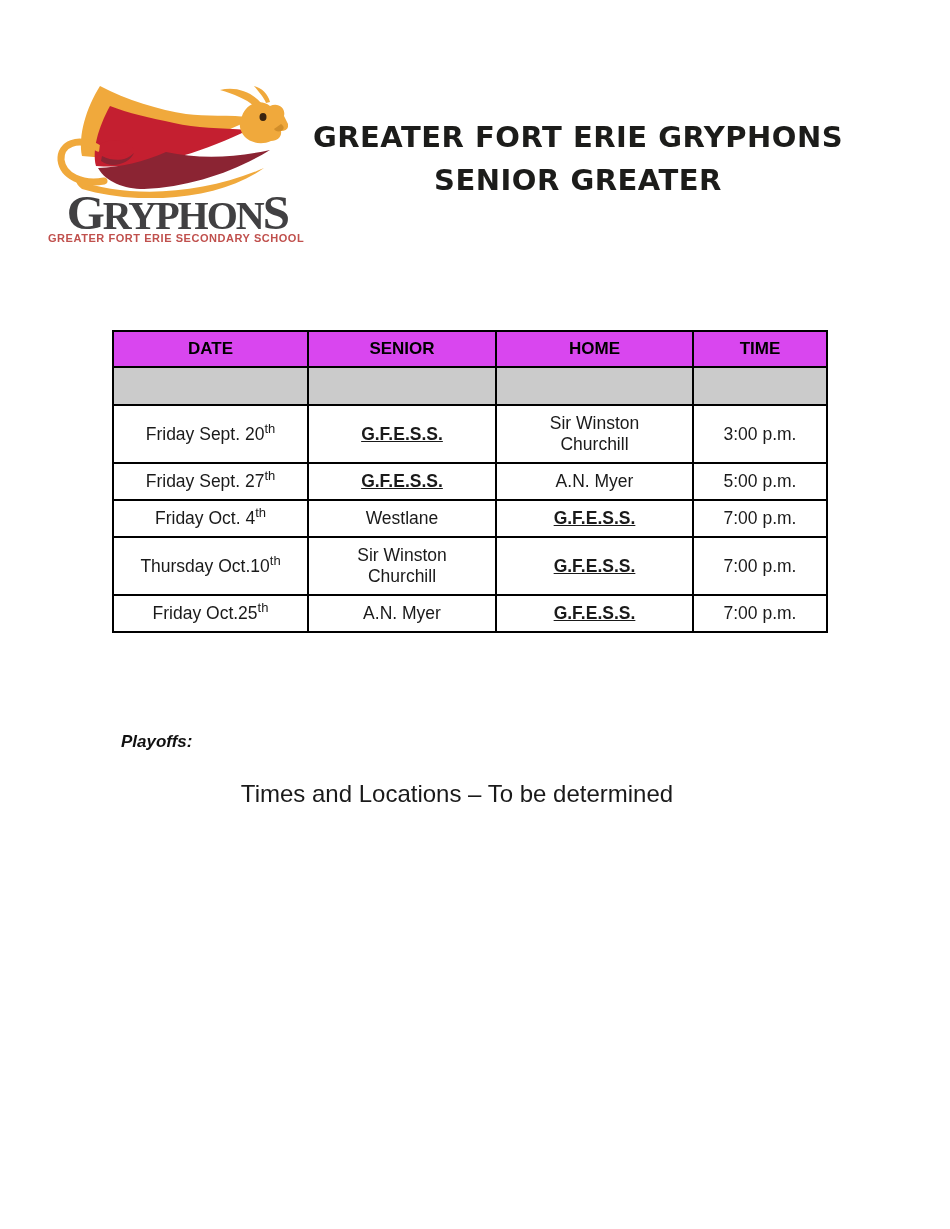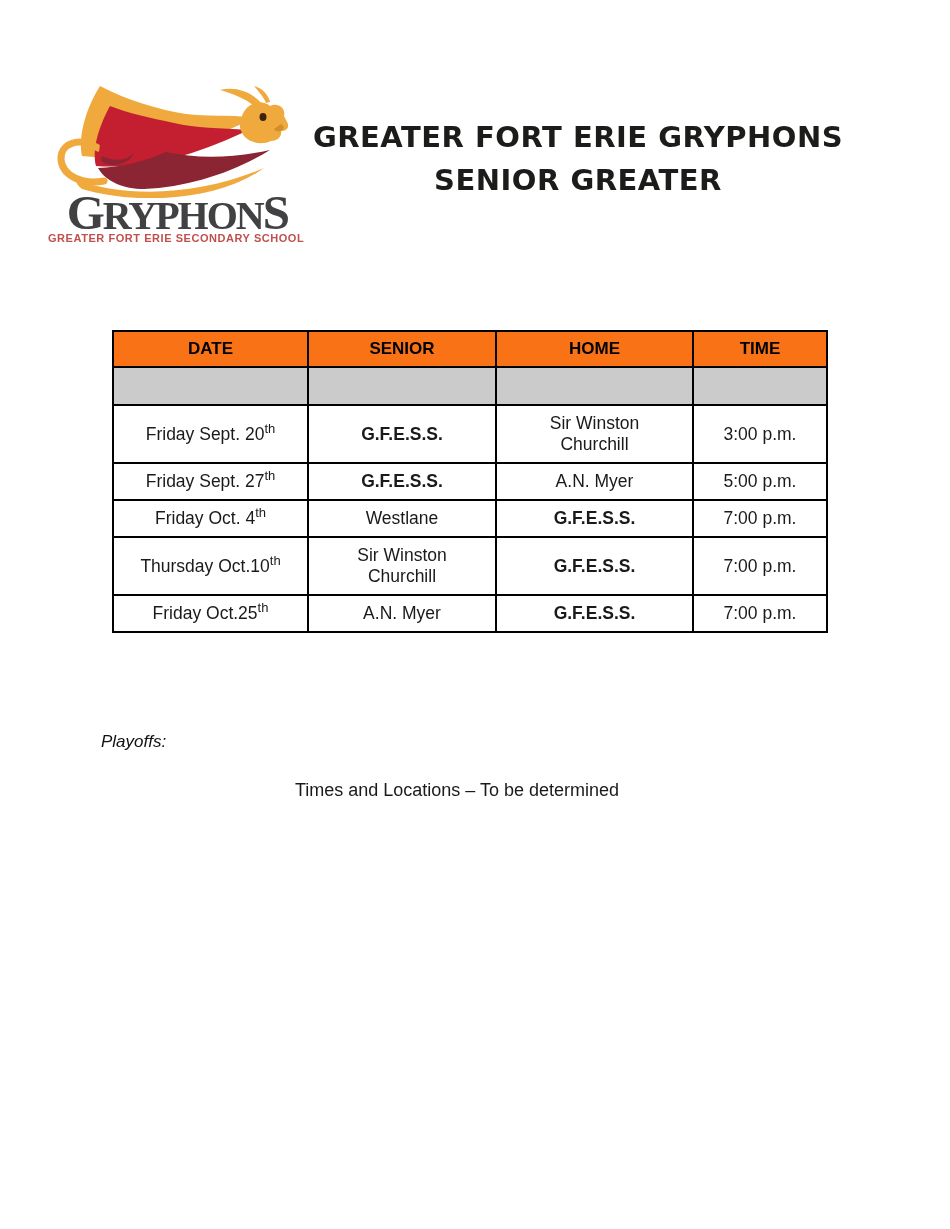--- a/index.html
+++ b/index.html
@@ -31,37 +31,37 @@
 
   
   table.schedule{
     position:absolute;left:112px;top:330px;width:714px;
     border-collapse:collapse;table-layout:fixed;
   }
   table.schedule th,table.schedule td{
     border:2px solid #000;text-align:center;vertical-align:middle;
     padding:2px 4px;overflow:hidden;
   }
-  tr.header-row th{height:30px;font-size:17px;font-weight:700;color:#000;background:#f97316;}
+  tr.header-row th{height:30px;font-size:17px;font-weight:700;color:#000;background:#d946ef;}
   tr.spacer-row td{height:32px;background:#cbcbcb;}
   tr.data-row td{font-size:17.5px;color:#1a1a1a;line-height:1.18;background:#fff;}
   tr.data-row{height:37px;}
   tr.data-row.tall{height:58px;}
   td sup{font-size:13px;line-height:0;vertical-align:7px;}
   .team{display:inline-block;max-width:135px;}
-  .bold{font-weight:700;}
+  .bold{font-weight:700;text-decoration:underline;}
 
   
   .playoffs{
-    position:absolute;left:101px;top:732px;
-    font-size:17px;font-weight:400;font-style:italic;color:#111;
+    position:absolute;left:121px;top:732px;
+    font-size:17px;font-weight:700;font-style:italic;color:#111;
   }
   .tbd-note{
     position:absolute;left:0;top:780px;width:914px;text-align:center;
-    font-size:18px;color:#1a1a1a;
+    font-size:24px;color:#1a1a1a;
   }
 </style>
 </head>
 <body>
 
 <div class="page">
 
   <div class="logo">
     <svg class="logo-art" viewBox="0 0 240 112" xmlns="http://www.w3.org/2000/svg">
 

